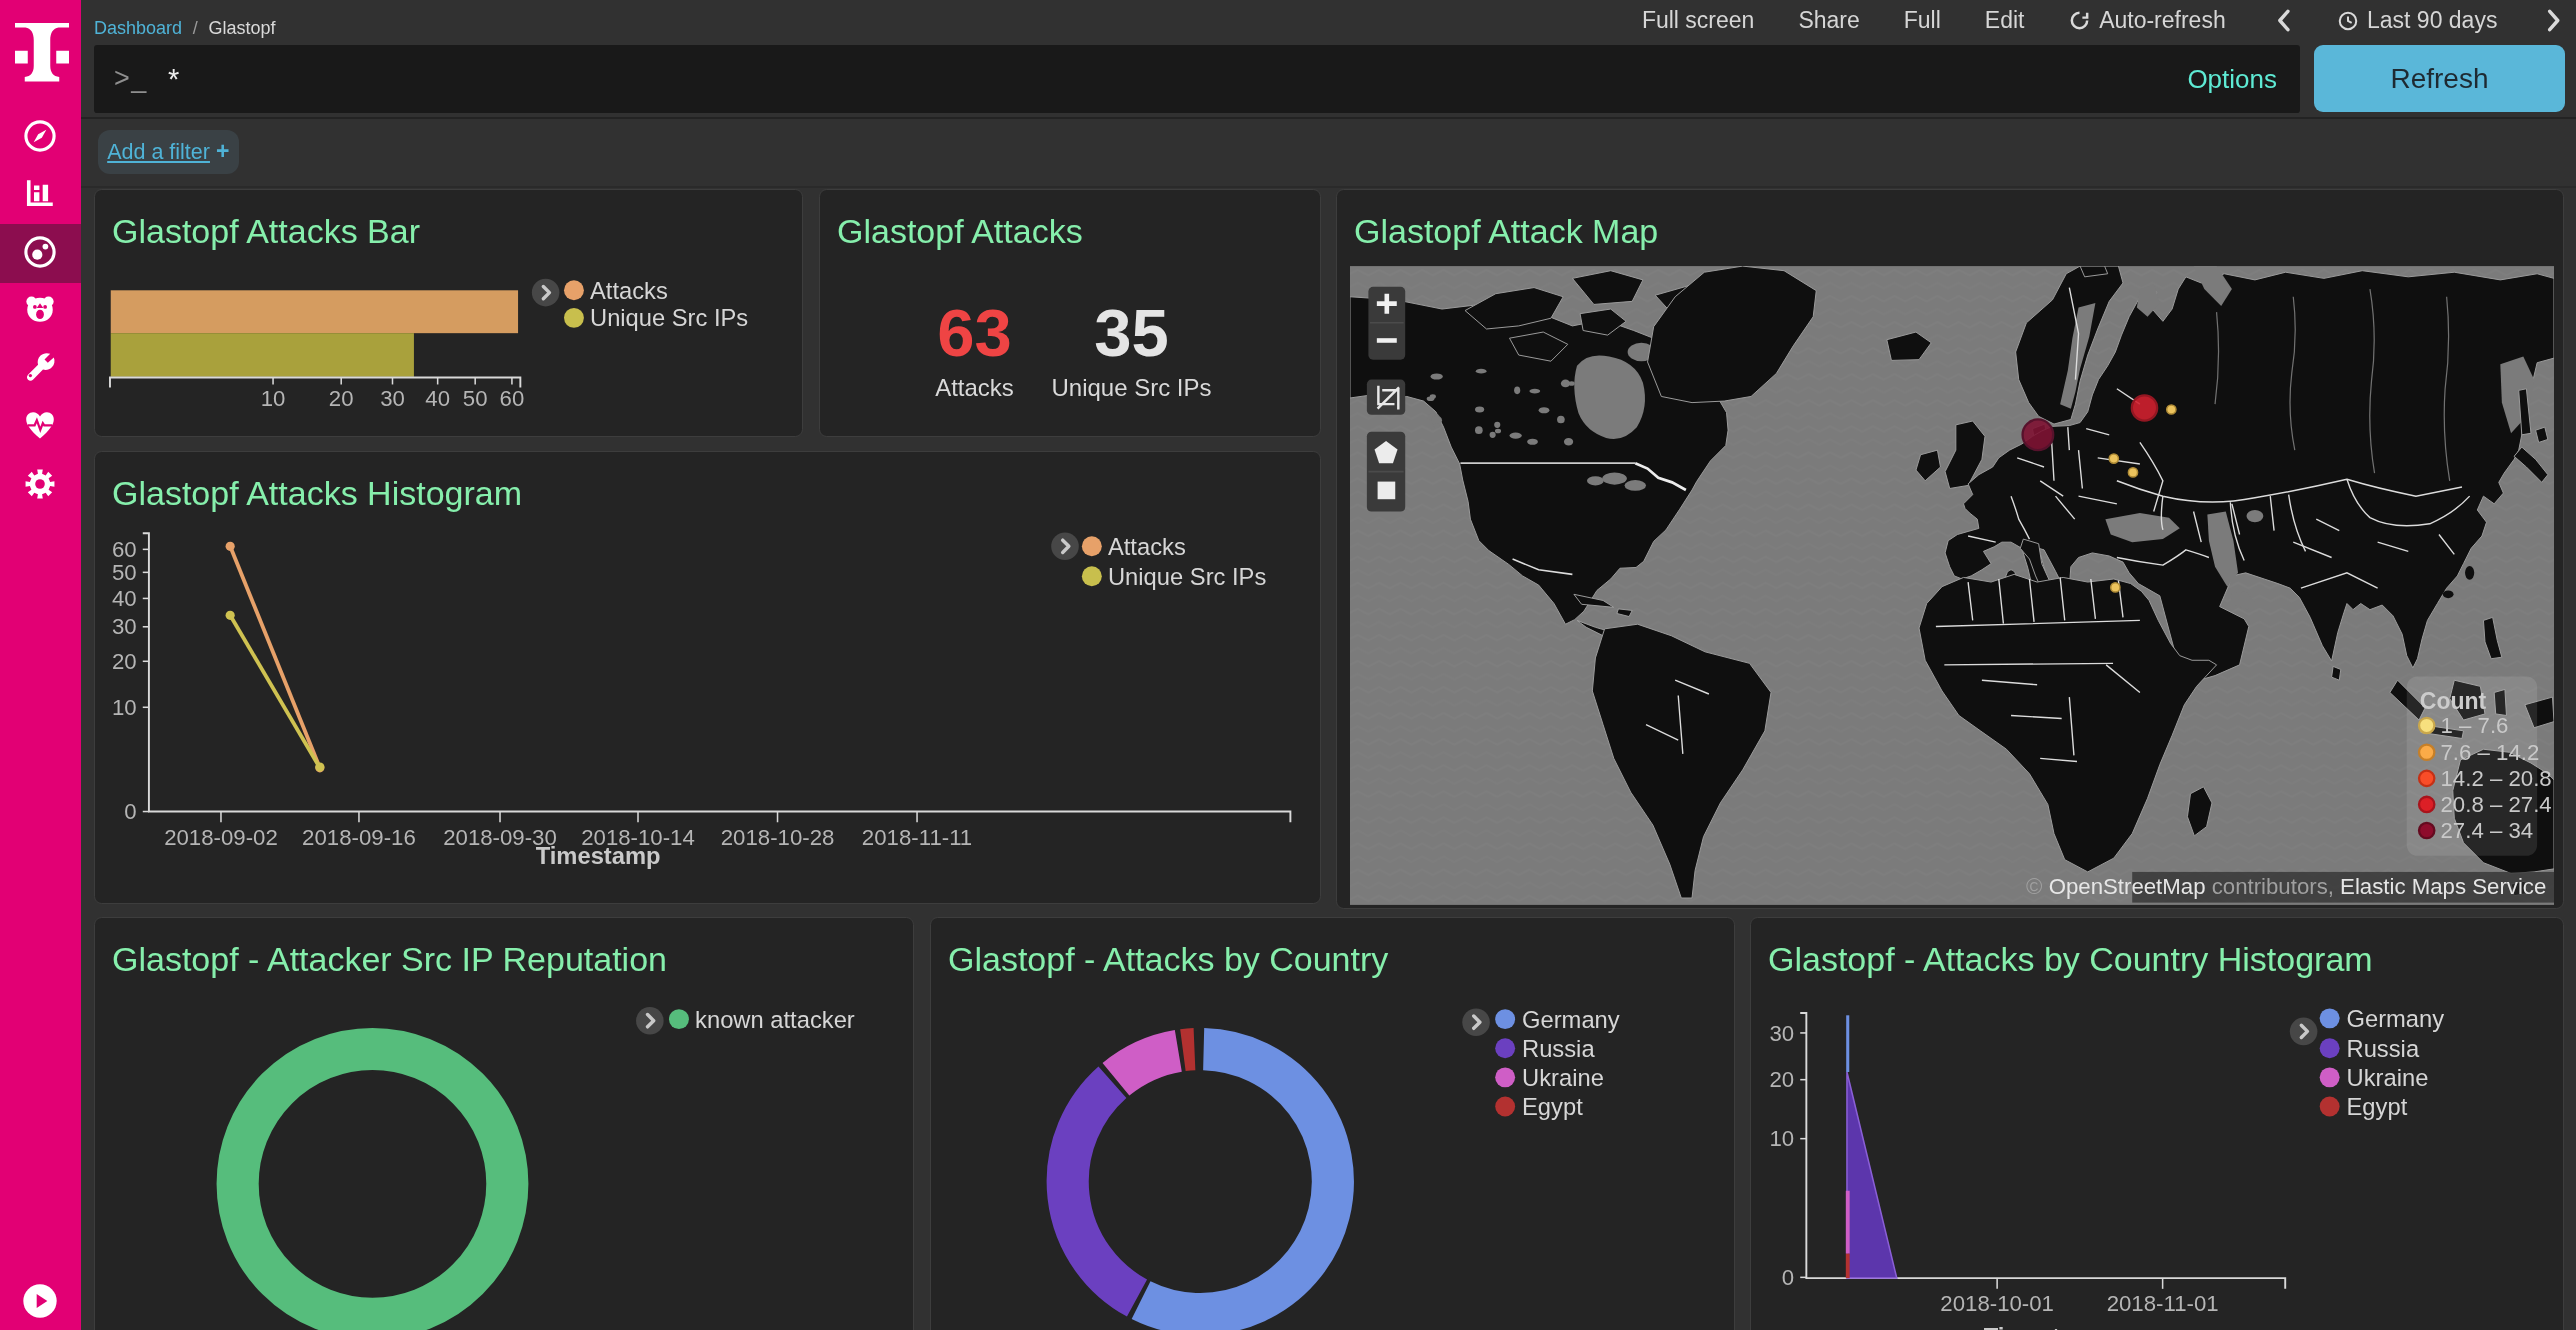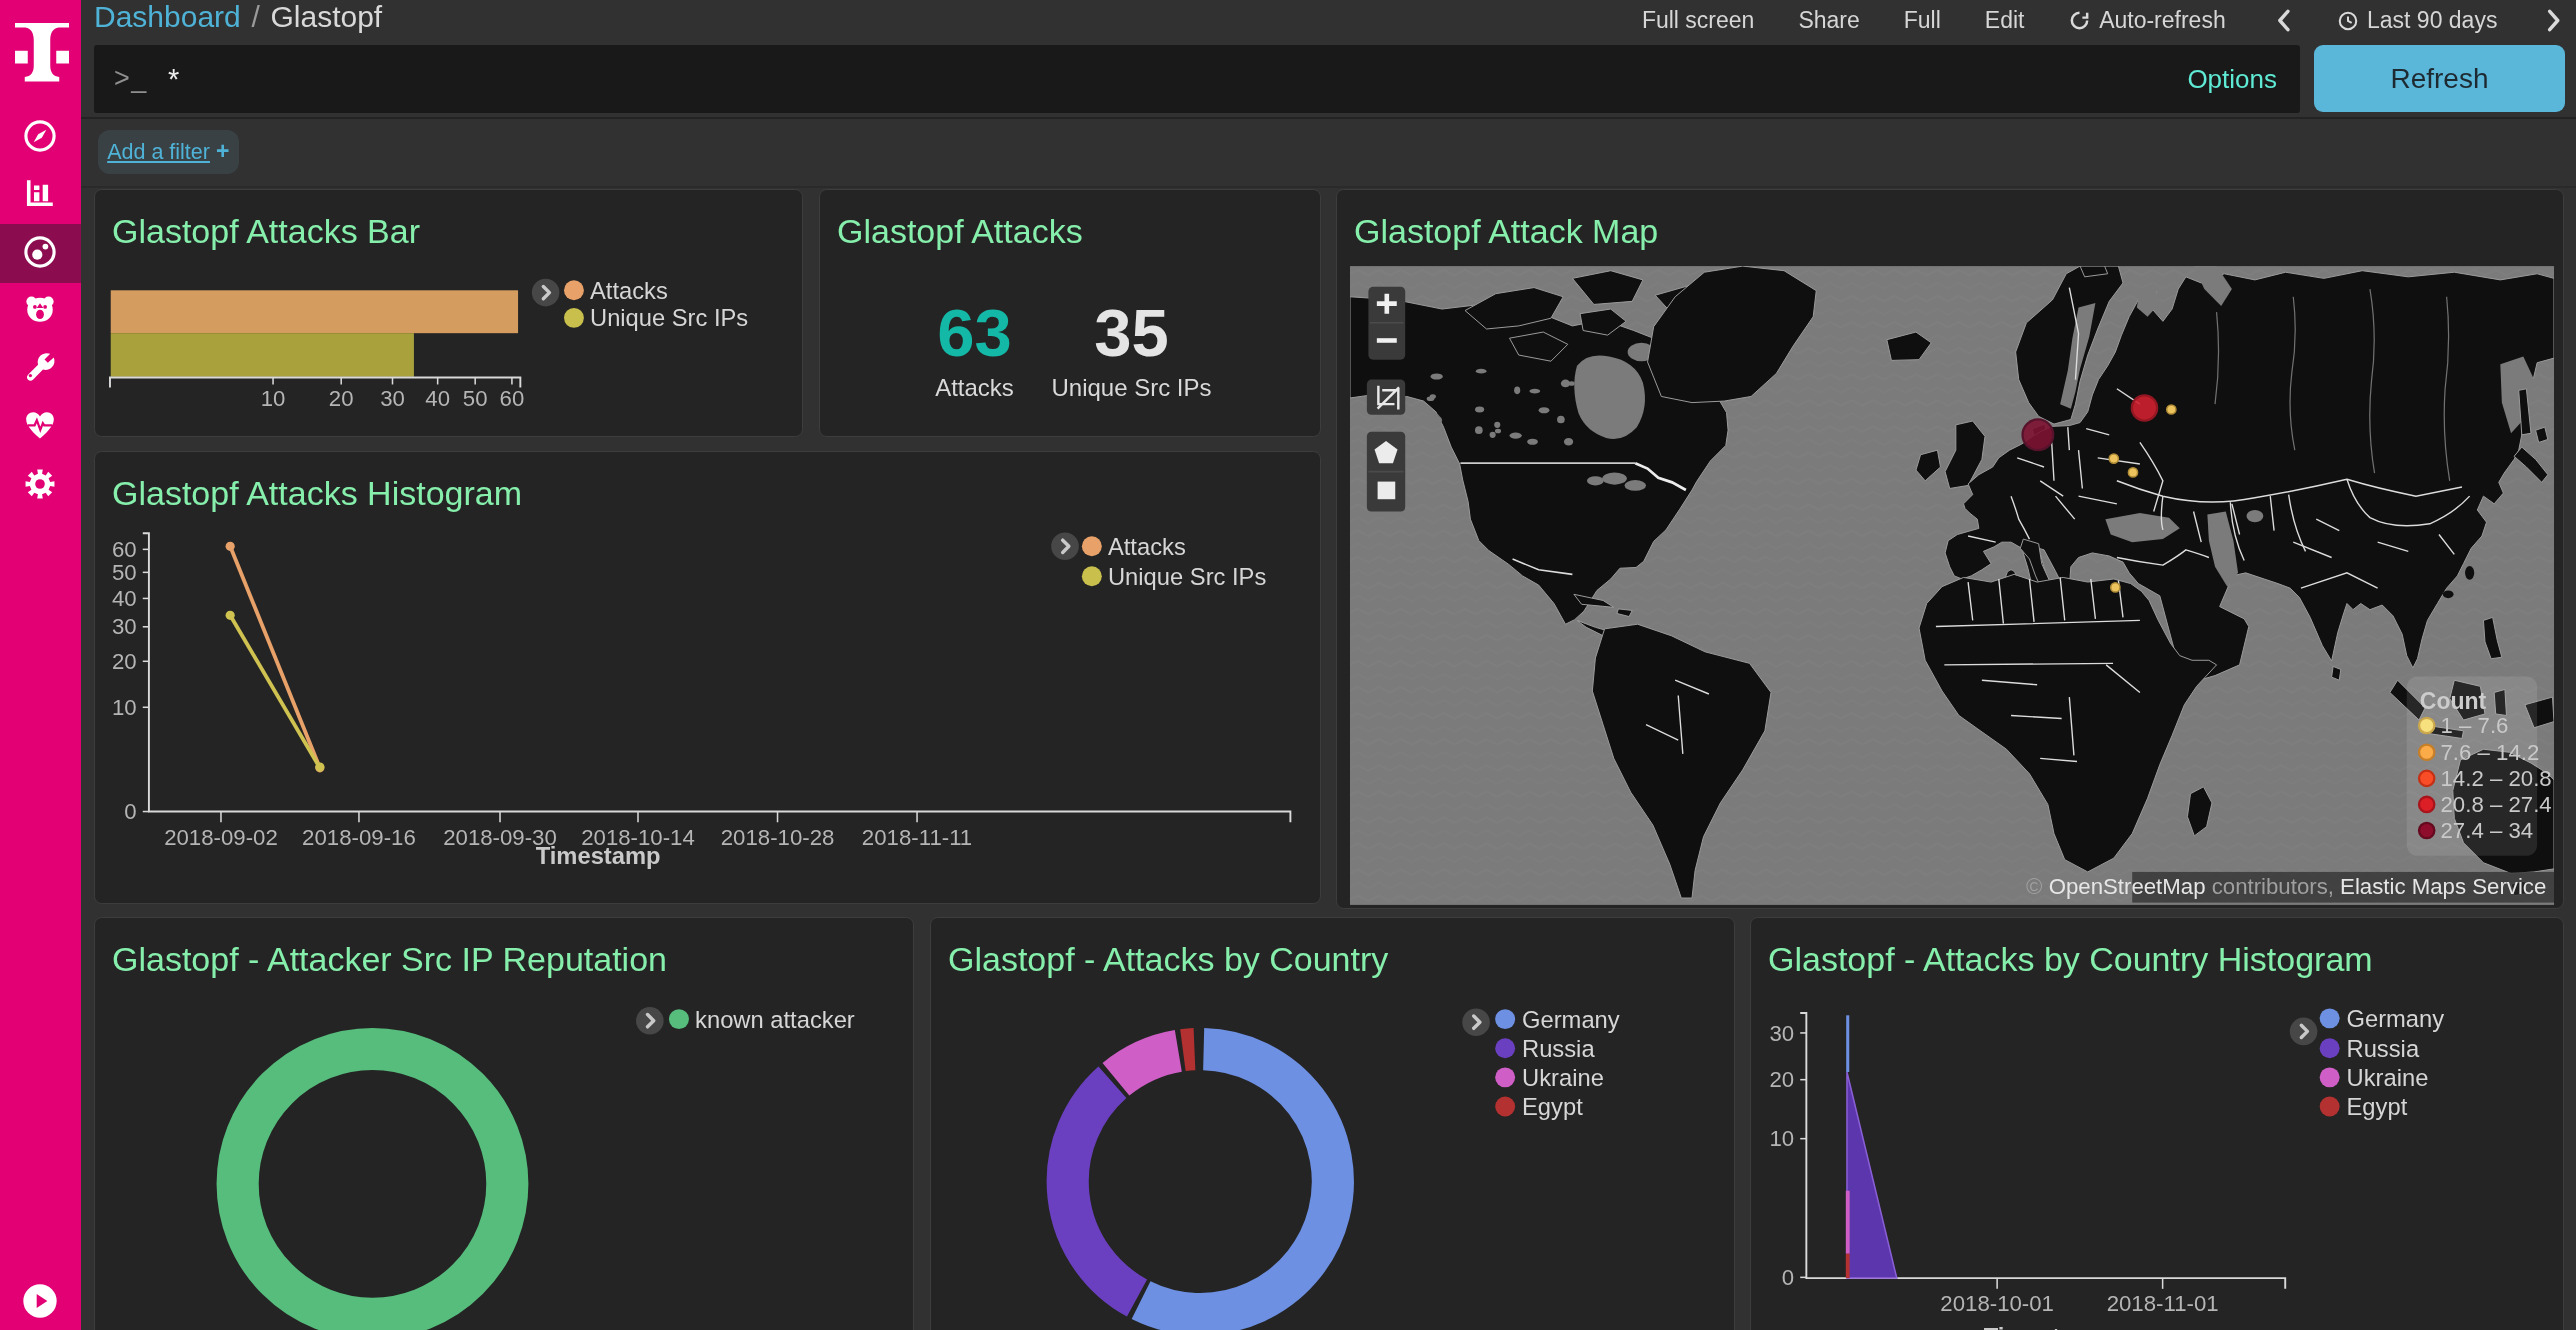--- a/index.html
+++ b/index.html
@@ -1,20 +1,20 @@
 <!DOCTYPE html>
 <html style="font-size:12.3px"><head><meta charset="utf-8"><style>
 *{margin:0;padding:0;box-sizing:border-box}
 html,body{background:#313131}
 #app{position:relative;width:2576px;height:1331px;background:#313131;overflow:hidden;
   font-family:"Liberation Sans",sans-serif;}
 #sidebar{position:absolute;left:0;top:0;width:81px;height:1331px;background:#e20074}
 #selband{position:absolute;left:0;top:224px;width:81px;height:59px;background:#8c0d4f}
 .sicon{position:absolute;left:22px}
-#crumbs{position:absolute;left:94px;top:1px;height:31px;line-height:31px;font-size:30px;color:#d9d9d9}
+#crumbs{position:absolute;left:94px;top:13px;height:31px;line-height:31px;font-size:18px;color:#d9d9d9}
 #crumbs a{color:#4fb3d7;text-decoration:none}
 #crumbs .sep{color:#9a9a9a;padding:0 10.7px}
 #menu{position:absolute;right:14px;top:5.4px;height:31px;display:flex;align-items:center;gap:13px;font-size:23px;color:#d6d6d6}
 #menu .mi{margin-left:31px;display:flex;align-items:center}
 #qbar{position:absolute;left:94px;top:45px;width:2206px;height:68px;background:#191919;border-radius:3.1px}
 #qbar .prompt{position:absolute;left:20px;top:0;line-height:66px;font-size:27px;color:#8f8f8f;letter-spacing:1.5px}
 #qbar .star{position:absolute;left:74px;top:0;line-height:68px;font-size:29px;color:#ececec}
 #qbar .opts{position:absolute;right:23px;top:0;line-height:68px;font-size:26px;color:#5eead4}
 #refresh{position:absolute;left:2314px;top:45px;width:251px;height:67px;background:#5ab7d9;border-radius:9px;
   text-align:center;line-height:67px;font-size:28px;color:#1e2a32}
@@ -132,21 +132,21 @@
         <path d="M585,126 l8,8 l-8,8" stroke="#c9c9c9" stroke-width="4.5" fill="none" stroke-linecap="round" stroke-linejoin="round"></path>
         <circle cx="625" cy="131" r="13" fill="#e7a169"></circle>
         <text x="646" y="142" font-size="31" fill="#d6d6d6">Attacks</text>
         <circle cx="625" cy="167" r="13" fill="#c8bf4d"></circle>
         <text x="646" y="178" font-size="31" fill="#d6d6d6">Unique Src IPs</text>
       </svg>
     </div>
     <div class="panel" style="left:819px;top:189px;width:502px;height:248px">
       <div class="ptitle">Glastopf Attacks</div>
       <div style="position:absolute;left:32px;top:109px;width:245px;text-align:center">
-        <div style="font-size:67px;font-weight:bold;color:#14b8a6;line-height:1">63</div>
+        <div style="font-size:67px;font-weight:bold;color:#ef4444;line-height:1">63</div>
         <div style="font-size:24px;color:#d9d9d9;margin-top:7.7px">Attacks</div>
       </div>
       <div style="position:absolute;left:189px;top:109px;width:245px;text-align:center">
         <div style="font-size:67px;font-weight:bold;color:#e4e4e4;line-height:1">35</div>
         <div style="font-size:24px;color:#d9d9d9;margin-top:7.7px">Unique Src IPs</div>
       </div>
     </div>
     <div class="panel" style="left:1336px;top:189px;width:1228px;height:720px">
       <div class="ptitle">Glastopf Attack Map</div>
       <svg style="position:absolute;left:13px;top:76px" width="1204" height="639" viewBox="0 0 1570 833">

